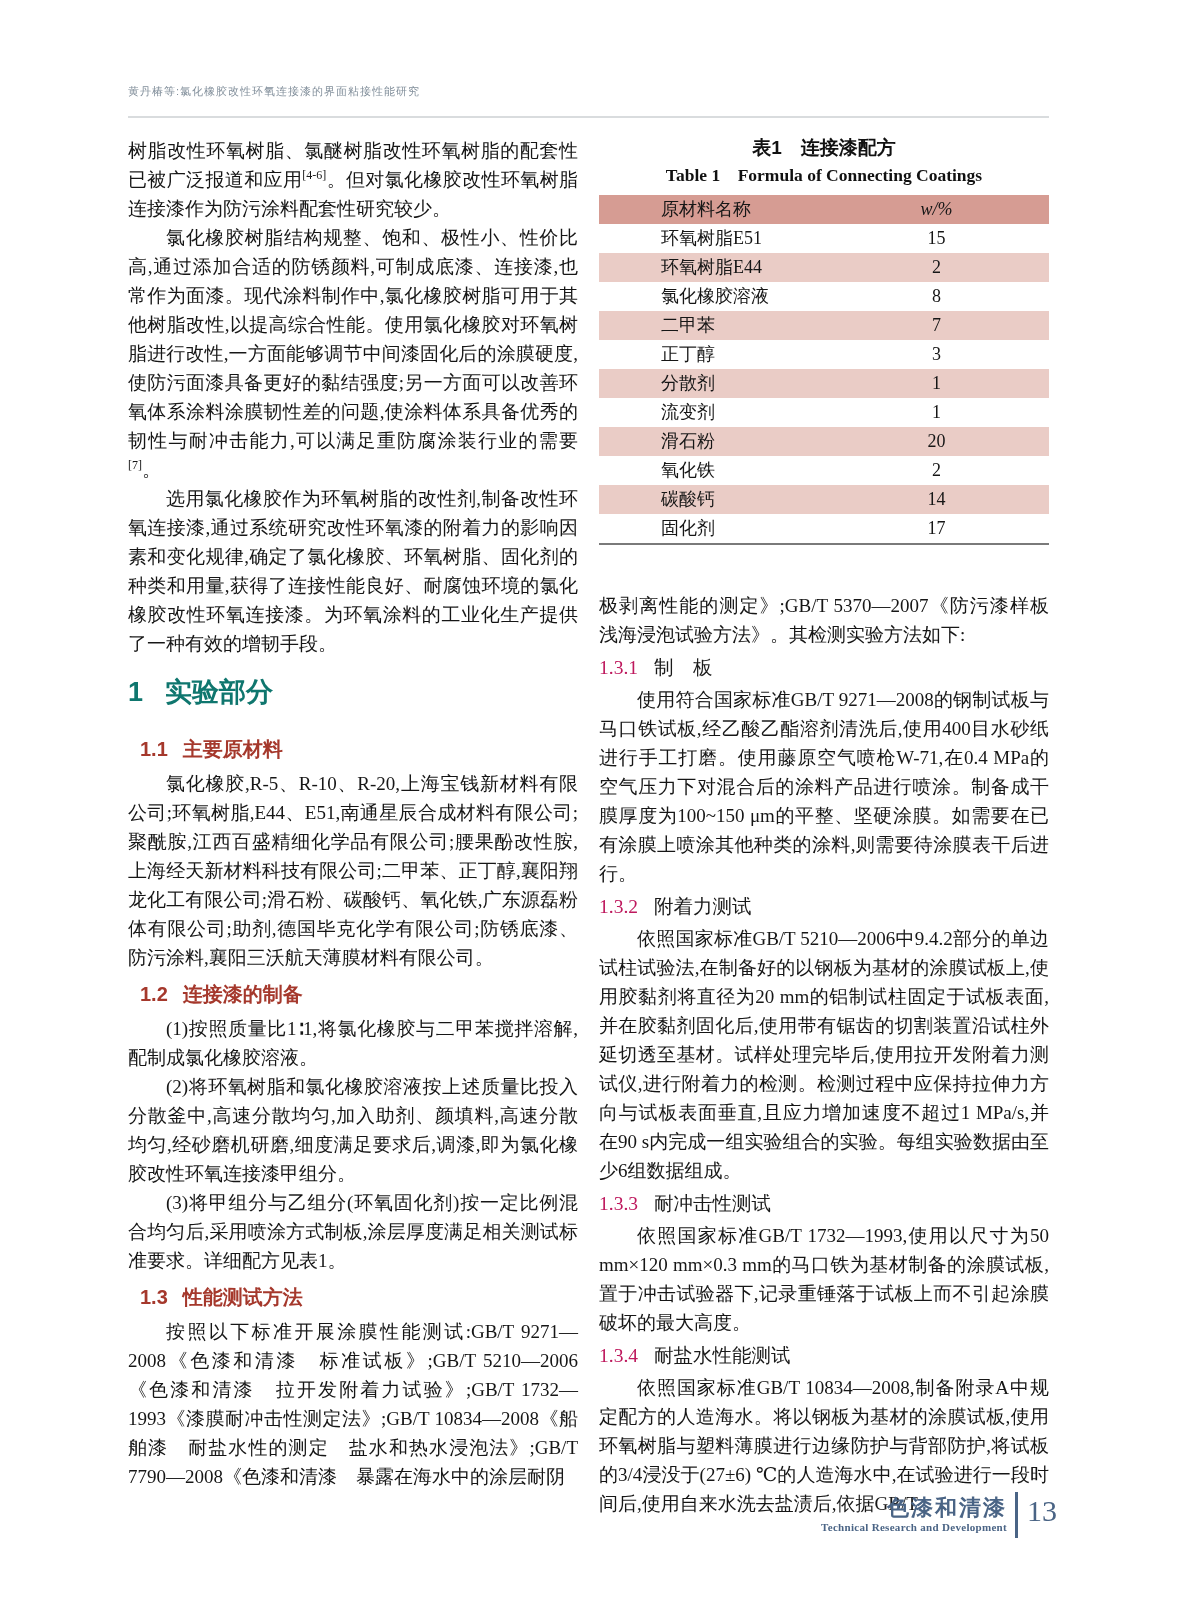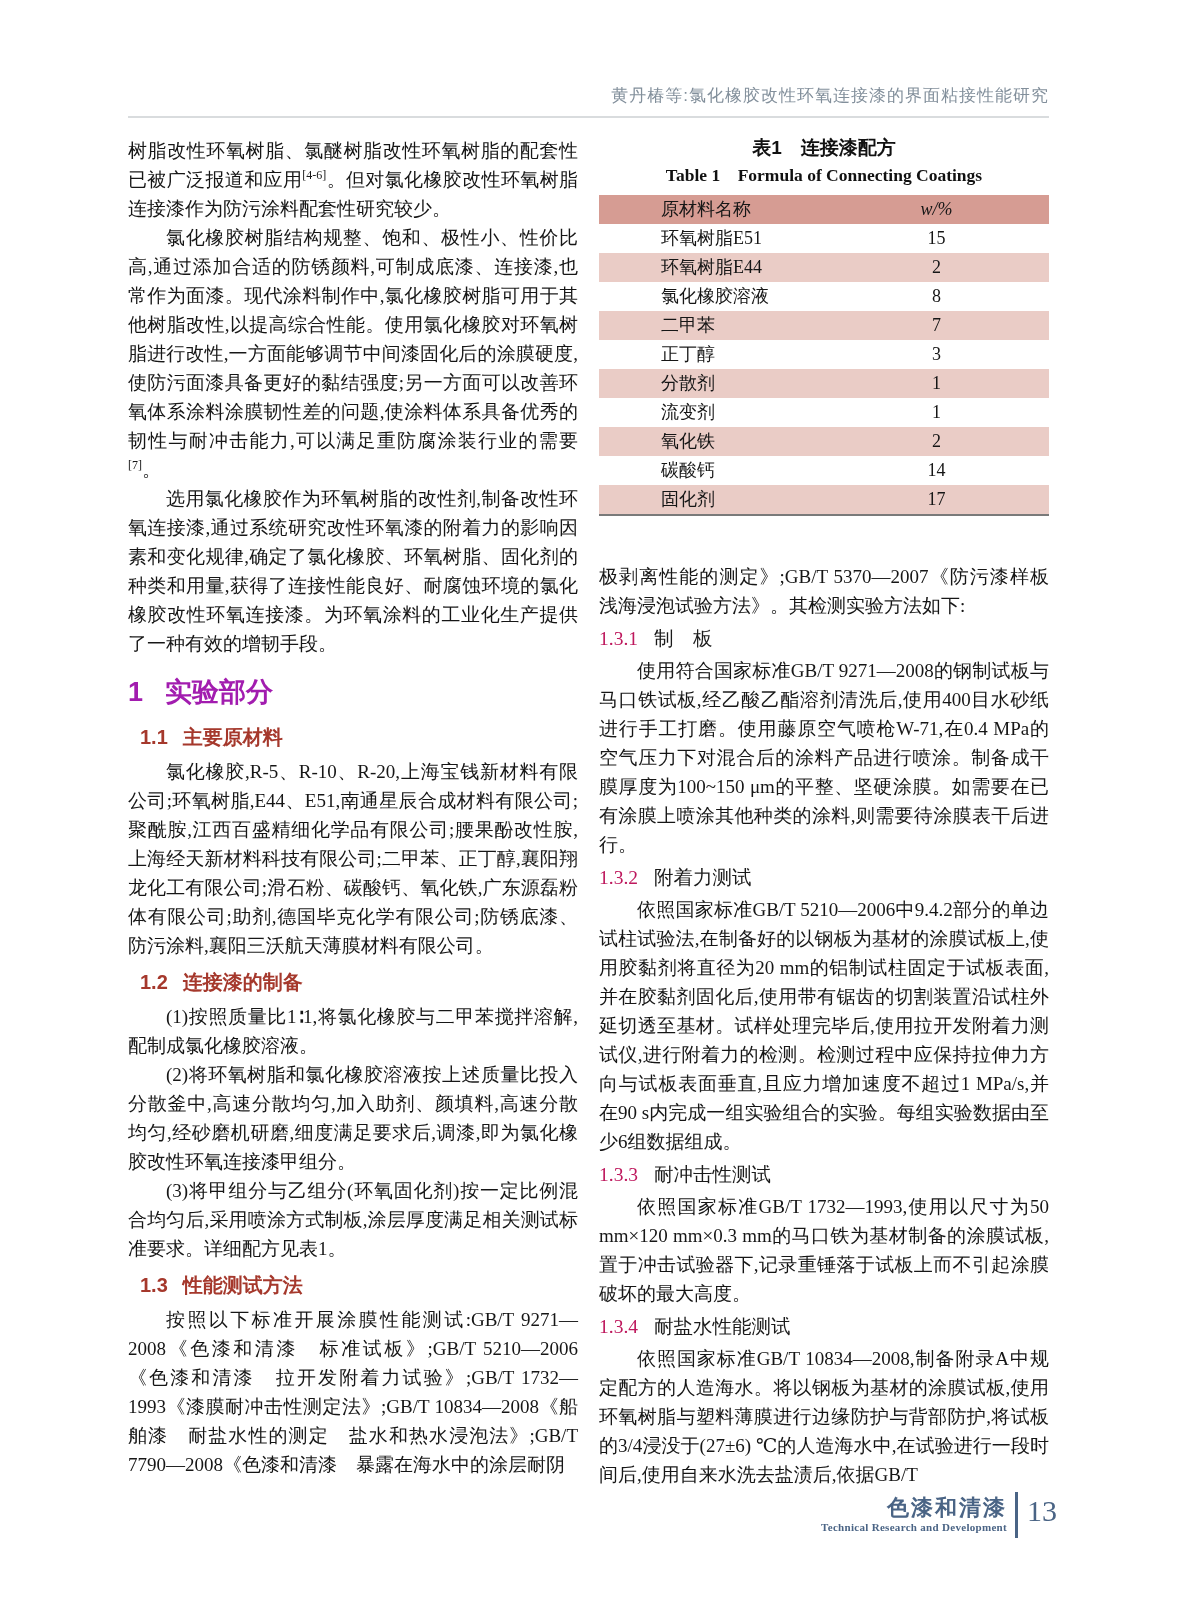--- a/index.html
+++ b/index.html
@@ -9,43 +9,43 @@
     font-family:"Liberation Serif","DejaVu Serif",serif;
     color:#161616;
     position:relative;
     overflow:hidden;
   }
   .page{position:absolute;inset:0;}
 
   
   .running-head{
     position:absolute;top:84px;left:128px;width:921px;
-    text-align:right;
-    font-family:"Liberation Sans","DejaVu Sans",sans-serif;
-    font-size:17px;color:#828f9b;letter-spacing:1px;
+    text-align:left;
+    font-family:"Liberation Sans","DejaVu Sans",sans-serif;
+    font-size:11px;color:#828f9b;letter-spacing:1px;
   }
   .head-rule{
     position:absolute;top:116px;left:128px;width:921px;
     border-top:2px solid #d9dcde;height:0;
   }
 
   
   .columns{
     position:absolute;top:136px;left:128px;width:921px;
     display:flex;gap:21px;
   }
   .col{width:450px;font-size:19px;line-height:29px;text-align:justify;}
   .col p{margin:0;text-indent:2em;}
   .col p.no-indent{text-indent:0;}
 
   
   .h1{
-    margin:17px 0 15px 0;
-    font-family:"Liberation Sans","DejaVu Sans",sans-serif;
-    font-weight:bold;font-size:27px;line-height:34px;color:#a21caf;
+    margin:17px 0 27px 0;
+    font-family:"Liberation Sans","DejaVu Sans",sans-serif;
+    font-weight:bold;font-size:27px;line-height:34px;color:#0f766e;
   }
   .h1 .num{margin-right:22px;}
   .h2{
     margin:9px 0 6px 12px;
     font-family:"Liberation Sans","DejaVu Sans",sans-serif;
     font-weight:bold;font-size:20px;line-height:27px;color:#a5382c;
   }
   .h2 .num{margin-right:15px;}
   .h3{
     margin:5px 0 3px 0;
@@ -165,20 +165,24 @@
                 <td class="c-name">正丁醇</td>
                 <td class="c-val">3</td>
               </tr>
             <tr>
                 <td class="c-name">分散剂</td>
                 <td class="c-val">1</td>
               </tr>
             <tr>
                 <td class="c-name">流变剂</td>
                 <td class="c-val">1</td>
+              </tr>
+            <tr>
+                <td class="c-name">滑石粉</td>
+                <td class="c-val">20</td>
               </tr>
             <tr>
                 <td class="c-name">氧化铁</td>
                 <td class="c-val">2</td>
               </tr>
             <tr>
                 <td class="c-name">碳酸钙</td>
                 <td class="c-val">14</td>
               </tr>
             <tr>

